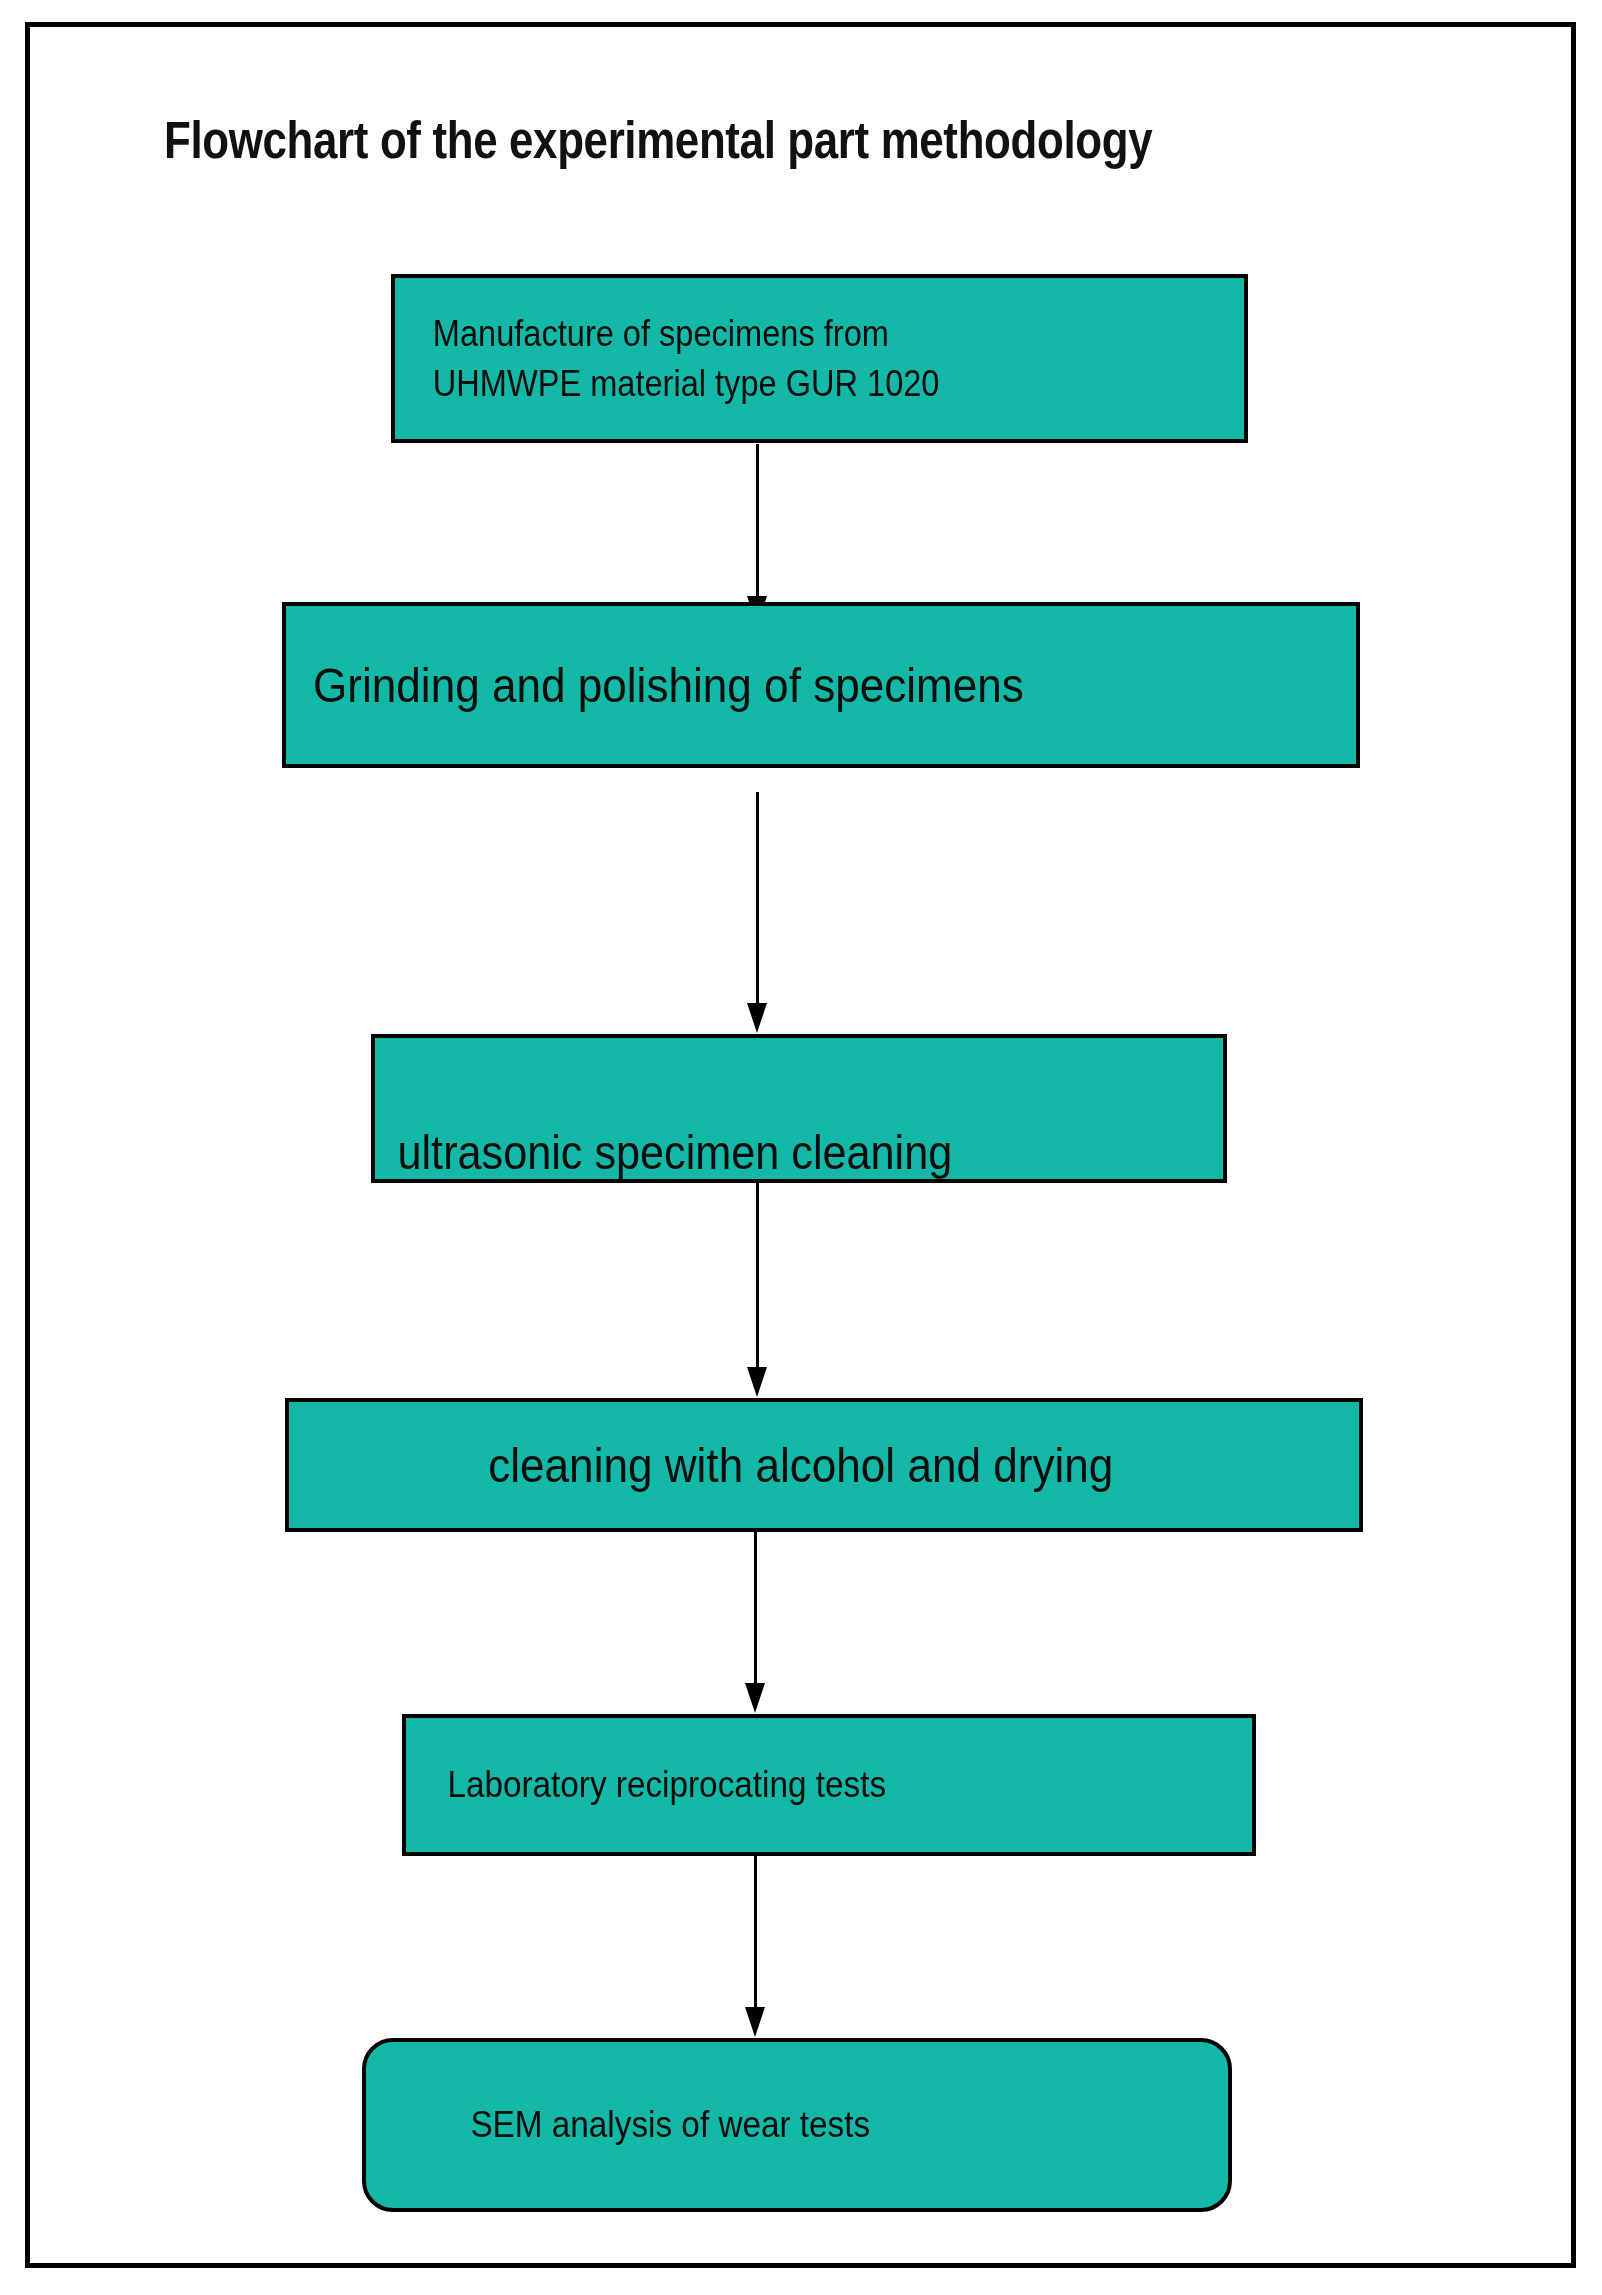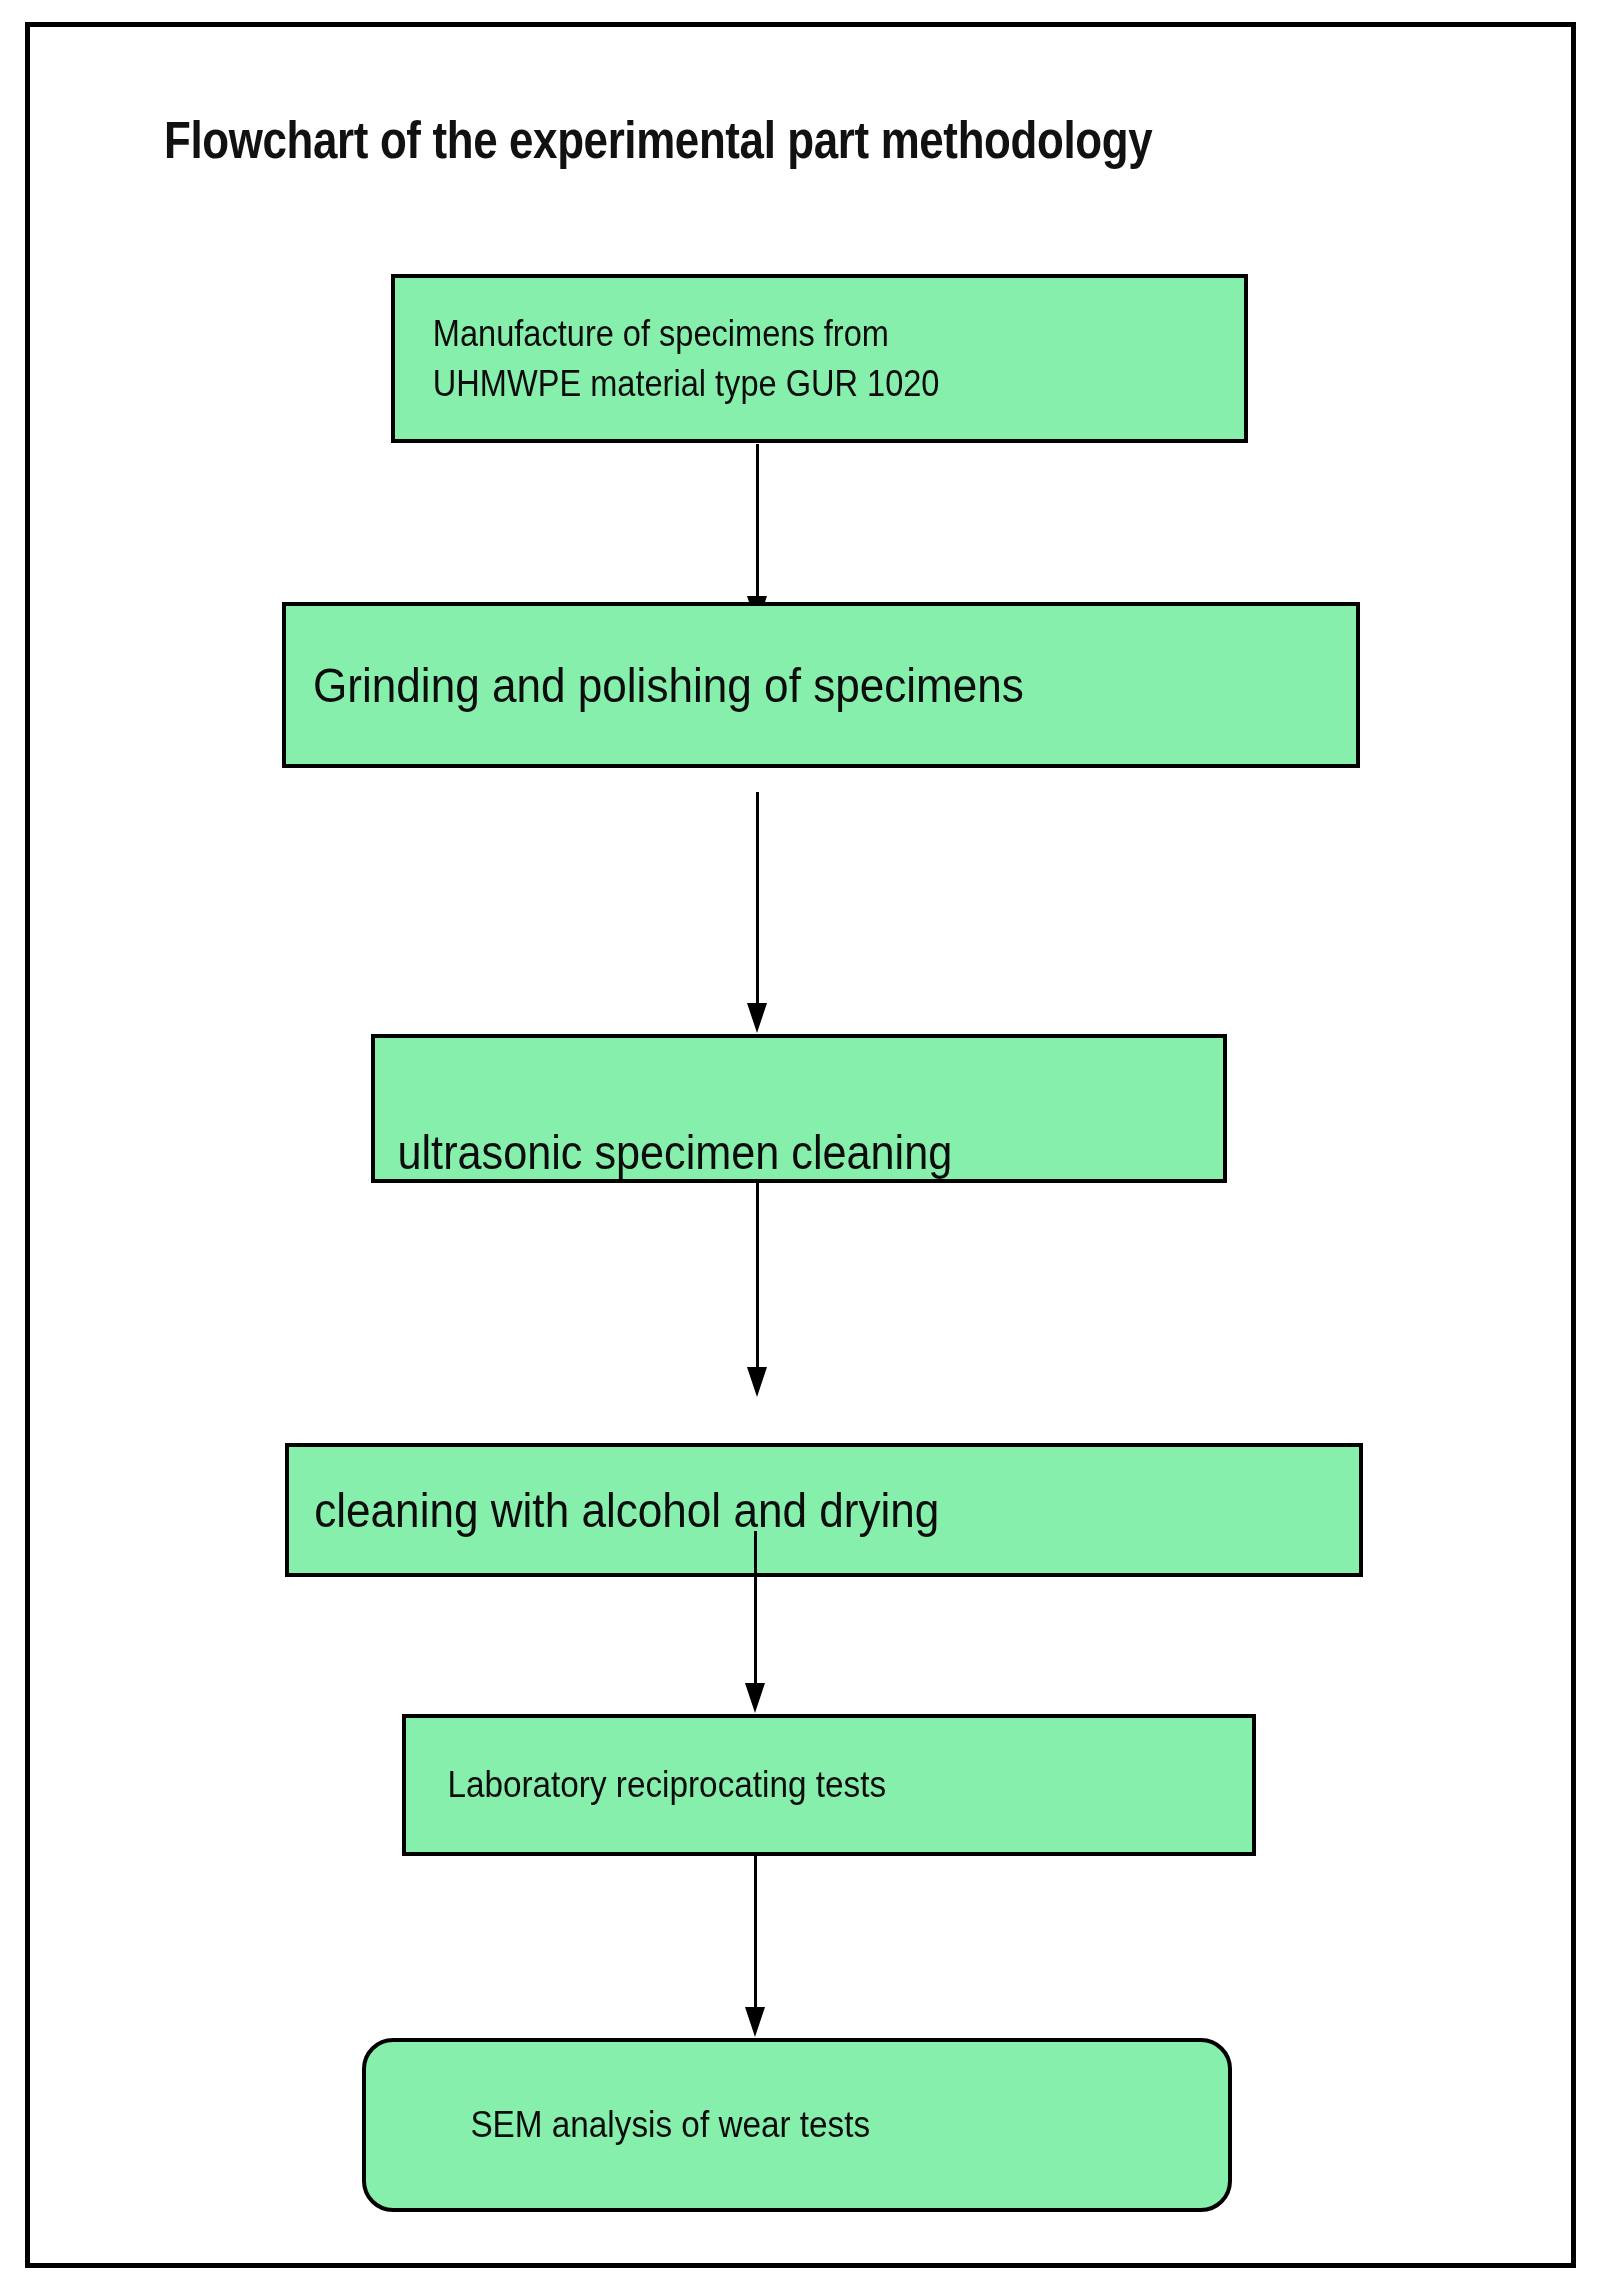--- a/index.html
+++ b/index.html
@@ -40,21 +40,21 @@
     color: #111111;
     transform: scaleX(0.86);
     transform-origin: left top;
     white-space: nowrap;
   }
   
   .node {
     position: absolute;
     box-sizing: border-box;
     border: 4.5px solid #000000;
-    background: #86efac;
+    background: #14b8a6;
     display: flex;
     align-items: center;
   }
   .node .node-text {
     color: #0d0d0d;
     font-family: "Liberation Sans", sans-serif;
     font-weight: 400;
     transform-origin: left center;
     white-space: pre-line;
   }
@@ -73,21 +73,21 @@
     line-height: 53px;
     transform: scaleX(0.9);
   }
   #node-3 { left: 341px; top: 1007px; width: 856px; height: 149px; align-items: flex-end; }
   #node-3 .node-text {
     padding-left: 25px;
     font-size: 48px;
     line-height: 52px;
     transform: scaleX(0.9);
   }
-  #node-4 { left: 255px; top: 1416px; width: 1078px; height: 134px; }
+  #node-4 { left: 255px; top: 1371px; width: 1078px; height: 134px; justify-content: center; }
   #node-4 .node-text {
     padding-left: 28px;
     font-size: 49px;
     line-height: 52px;
     transform: scaleX(0.9);
   }
   #node-5 { left: 372px; top: 1687px; width: 854px; height: 142px; }
   #node-5 .node-text {
     padding-left: 46px;
     font-size: 37px;

